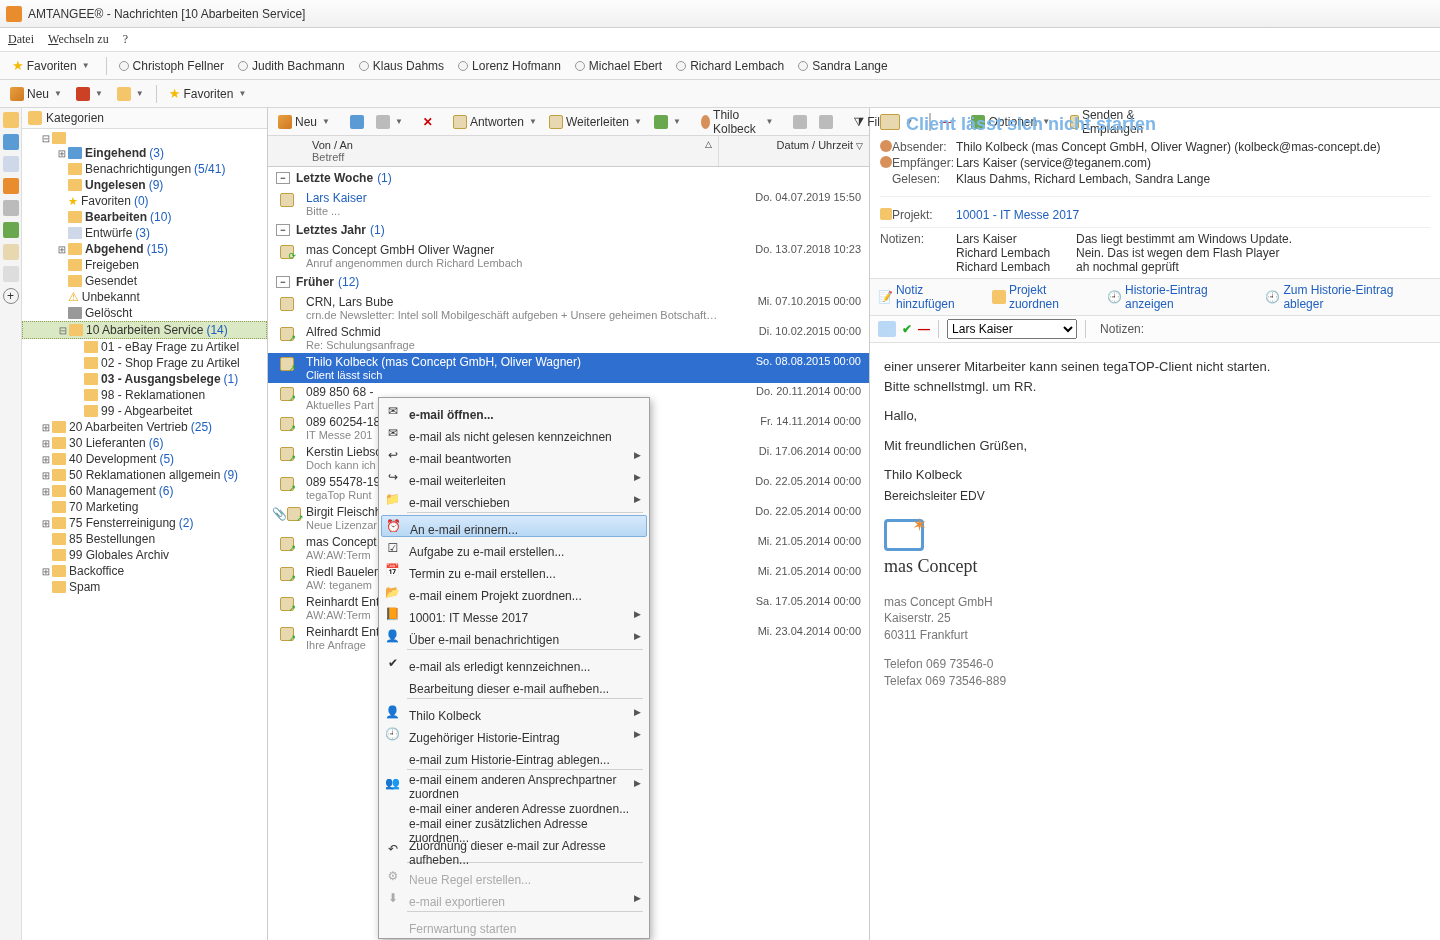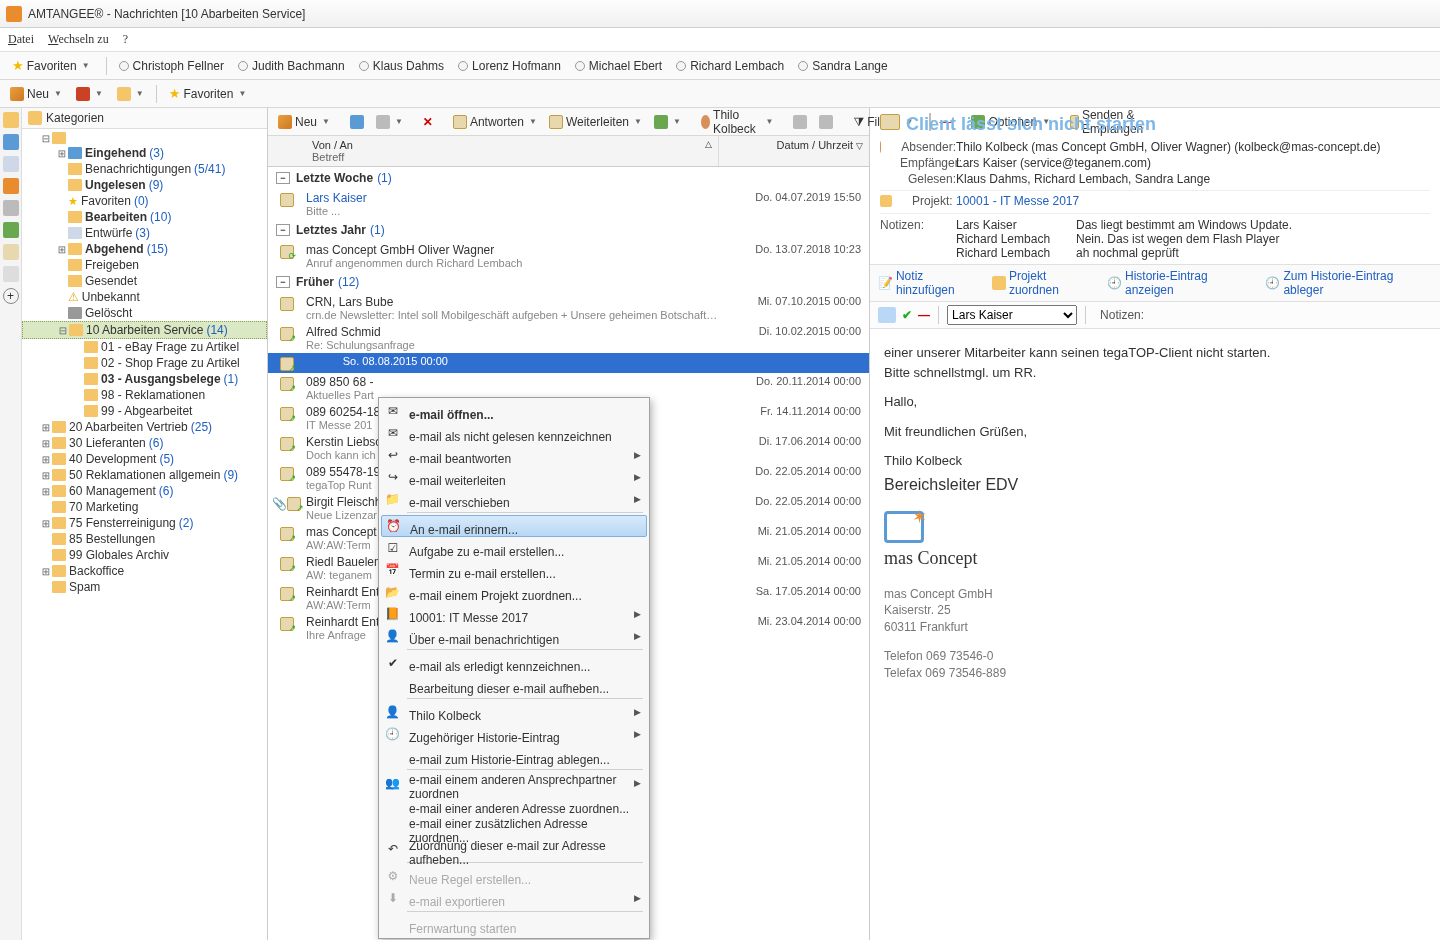--- a/index.html
+++ b/index.html
@@ -55,21 +55,21 @@
 .row .rdate { width: 150px; text-align: right; padding-right: 8px; color: #555; font-size: 11px; }
 .row.link .rfrom { color: #2060c0; }
 .row.sel { background: #2f6fd0; color: #fff; }
 .row.sel .rfrom, .row.sel .rsub, .row.sel .rdate { color: #fff; }
 .preview { width: 570px; display: flex; flex-direction: column; }
 .pv-hdr { padding: 6px 10px 4px; border-bottom: 1px solid #e0e0e0; }
 .pv-title { display: flex; gap: 6px; }
 .pv-title .subj { color: #7fb8e8; font-size: 18px; font-weight: 600; }
 .pv-meta { margin-top: 4px; }
 .pv-meta .mrow { display: flex; padding: 1px 0; font-size: 12px; }
-.pv-meta .mlbl { width: 76px; color: #555; display: flex; align-items: center; gap: 20px; }
+.pv-meta .mlbl { width: 76px; color: #555; display: flex; gap: 0; }
 .pv-meta .mval { flex: 1; }
 .pv-meta .mval a { color: #2060c0; text-decoration: none; }
 .pv-notes { border-top: 1px solid #eee; margin-top: 4px; padding-top: 4px; }
 .pv-notes .nrow { display: flex; font-size: 12px; }
 .pv-notes .nlbl { width: 76px; color: #555; }
 .pv-notes .nwho { width: 120px; }
 .pv-actions { display: flex; gap: 10px; padding: 4px 8px; border-bottom: 1px solid #e0e0e0; background: #fafafa; font-size: 12px; }
 .pv-actions .act { color: #2060c0; display: flex; align-items: center; gap: 3px; }
 .pv-assign { display: flex; align-items: center; gap: 6px; padding: 3px 8px; border-bottom: 1px solid #e0e0e0; background: #fcfcfc; }
 .pv-assign .chip { width: 18px; height: 16px; border-radius: 2px; }
@@ -449,20 +449,24 @@
             <div class="rsub">Re: Schulungsanfrage</div>
           </div>
           <div class="rdate">Di.  10.02.2015  00:00</div>
         </div>
         <div class="row sel">
           <div class="ric">
             <span class="ico" style="background:#e8d8b0;border:1px solid #c0a040;position:relative">
               <span style="position:absolute;right:-3px;bottom:-3px;color:#2a2;font-size:9px">↗</span>
             </span>
           </div>
+          <div class="rmain">
+            <div class="rfrom">Thilo Kolbeck (mas Concept GmbH, Oliver Wagner)</div>
+            <div class="rsub">Client lässt sich</div>
+          </div>
           <div class="rdate">So.  08.08.2015  00:00</div>
         </div>
         <div class="row">
           <div class="ric">
             <span class="ico" style="background:#e8d8b0;border:1px solid #c0a040;position:relative">
               <span style="position:absolute;right:-3px;bottom:-3px;color:#2a2;font-size:9px">↗</span>
             </span>
           </div>
           <div class="rmain">
             <div class="rfrom">089 850 68 - </div>
@@ -591,21 +595,21 @@
             </span>
             <span class="mval">Lars Kaiser (service@teganem.com)</span>
           </div>
         <div class="mrow">
             <span class="mlbl">
               <span style="width:12px"></span>
               <span>Gelesen:</span>
             </span>
             <span class="mval">Klaus Dahms, Richard Lembach, Sandra Lange</span>
           </div>
-        <div class="mrow" style="border-top:1px solid #eee;margin-top:3px;padding-top:3px">
+        <div class="mrow" style="border-top:1px solid #eee;margin-top:9px;padding-top:11px">
             <span class="mlbl">
               <span class="ico ico-folder" style="width:12px;height:12px"></span>
               <span>Projekt:</span>
             </span>
             <span class="mval"><a href="#">10001 - IT Messe 2017</a></span>
           </div>
       </div>
       <div class="pv-notes" id="pv-notes">
           <div class="nrow">
             <span class="nlbl">Notizen:</span>
@@ -650,21 +654,21 @@
       <select><option>Lars Kaiser</option></select>
       <span class="tb-sep"></span>
       <span class="nlabel">Notizen:</span>
     </div>
     <div class="pv-body">
       <p style="white-space:pre-line">einer unserer Mitarbeiter kann seinen tegaTOP-Client nicht starten.
 Bitte schnellstmgl. um RR.</p>
       <p>Hallo,</p>
       <p>Mit freundlichen Grüßen,</p>
       <p style="margin-bottom:2px">Thilo Kolbeck</p>
-      <p style="font-size:16px;margin-bottom:12px">Bereichsleiter EDV</p>
+      <p style="font-size:12px;margin-bottom:12px">Bereichsleiter EDV</p>
       <div class="logo">
         <div class="bubble">
             <span class="gear">✶</span>
           </div>
         <div class="txt">mas Concept</div>
       </div>
       <div id="pv-addr" style="color:#777;font-size:12px;line-height:1.4">mas Concept GmbH<br>Kaiserstr. 25<br>60311 Frankfurt</div>
       <div id="pv-tel" style="color:#777;font-size:12px;line-height:1.4;margin-top:12px">Telefon 069 73546-0<br>Telefax 069 73546-889</div>
     </div>
   </div>

